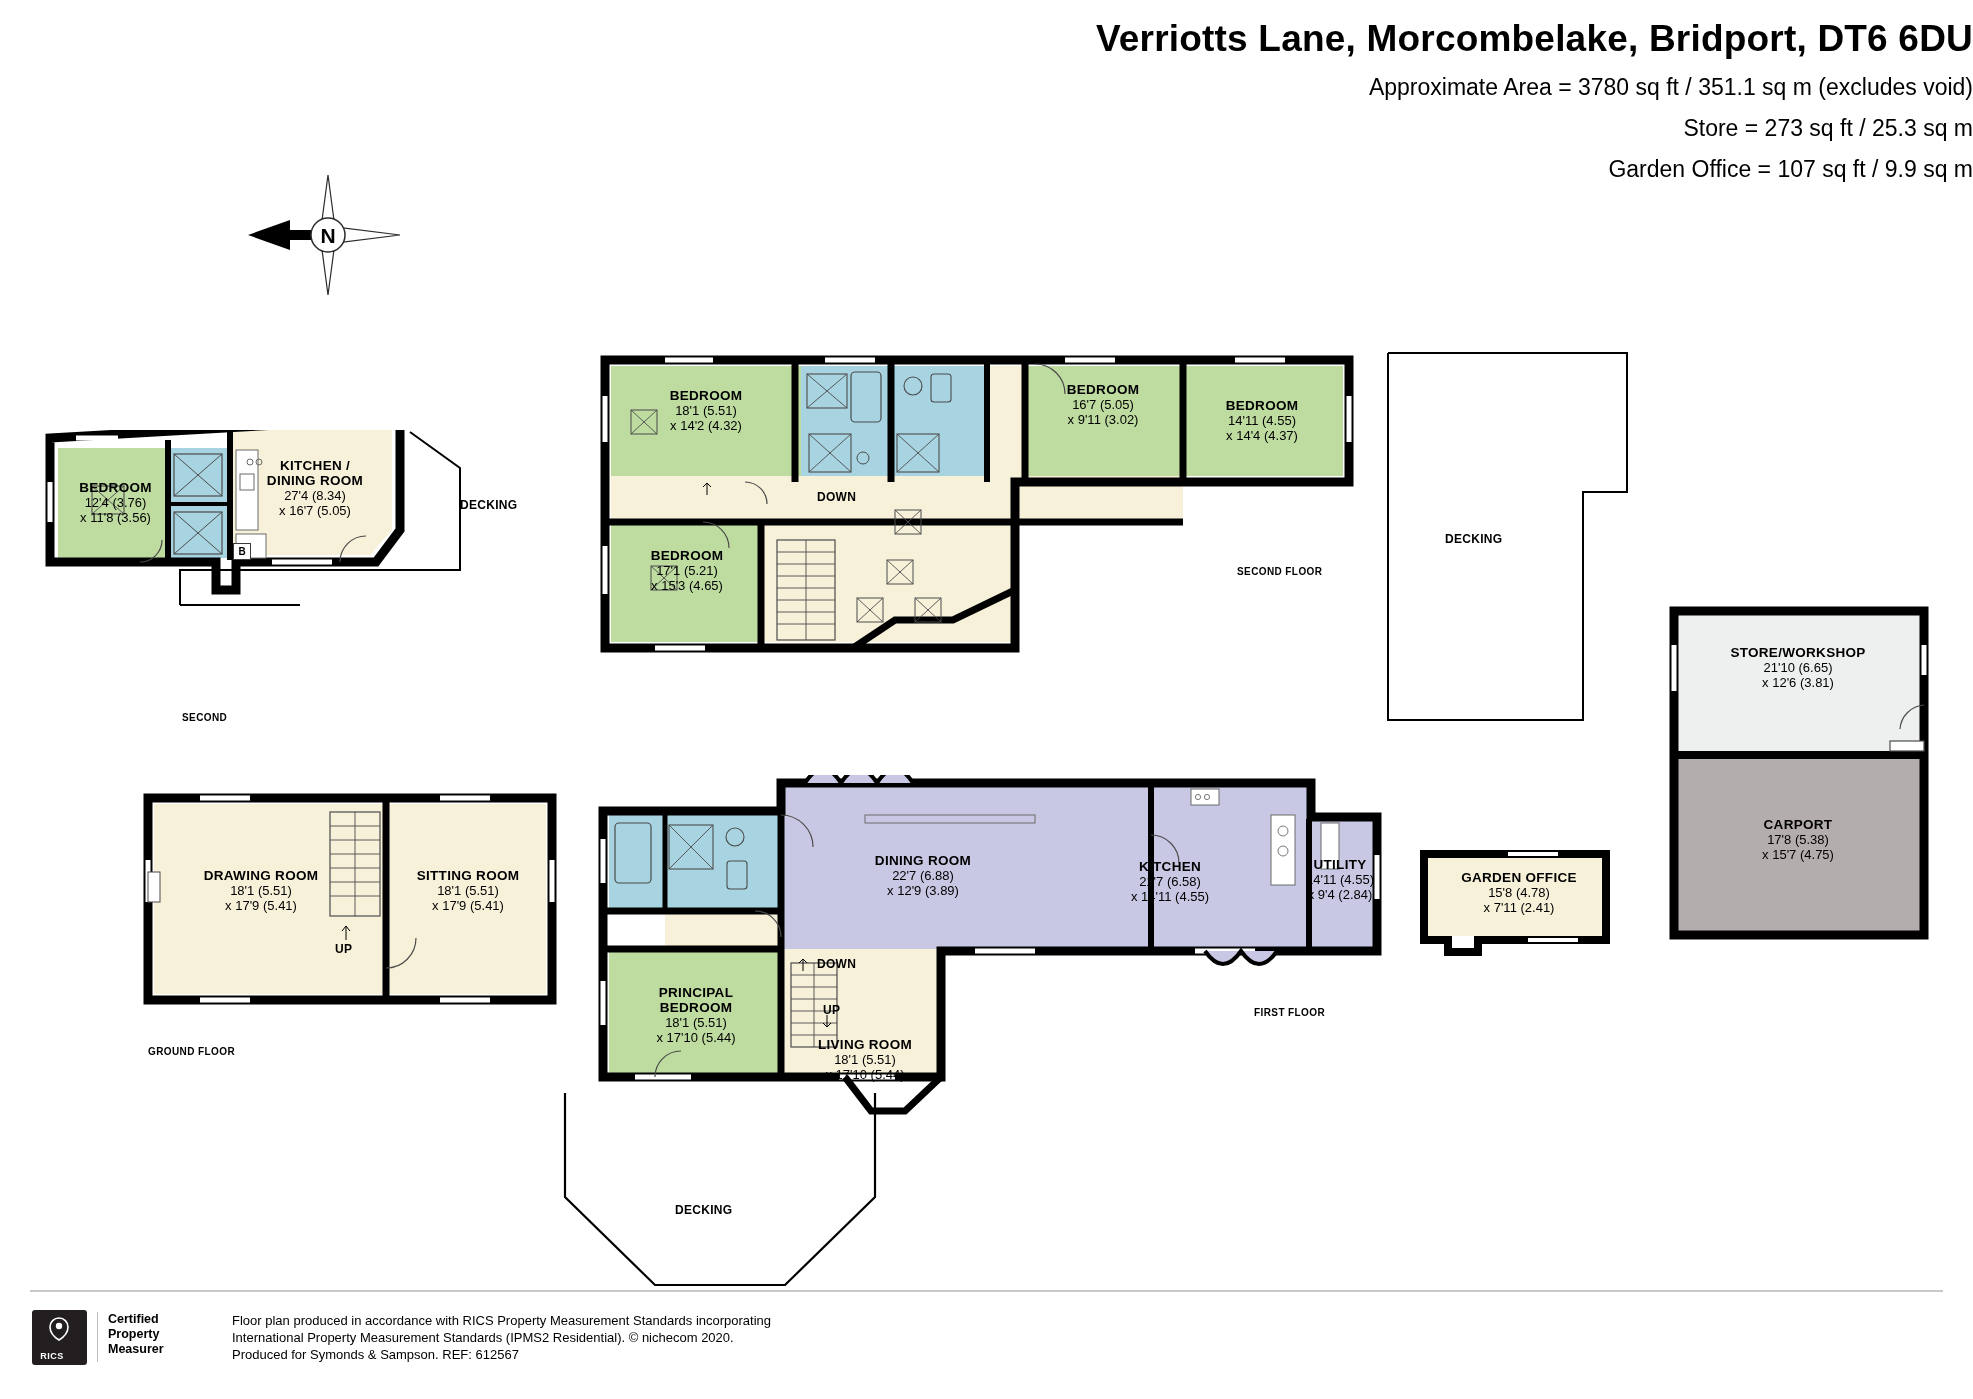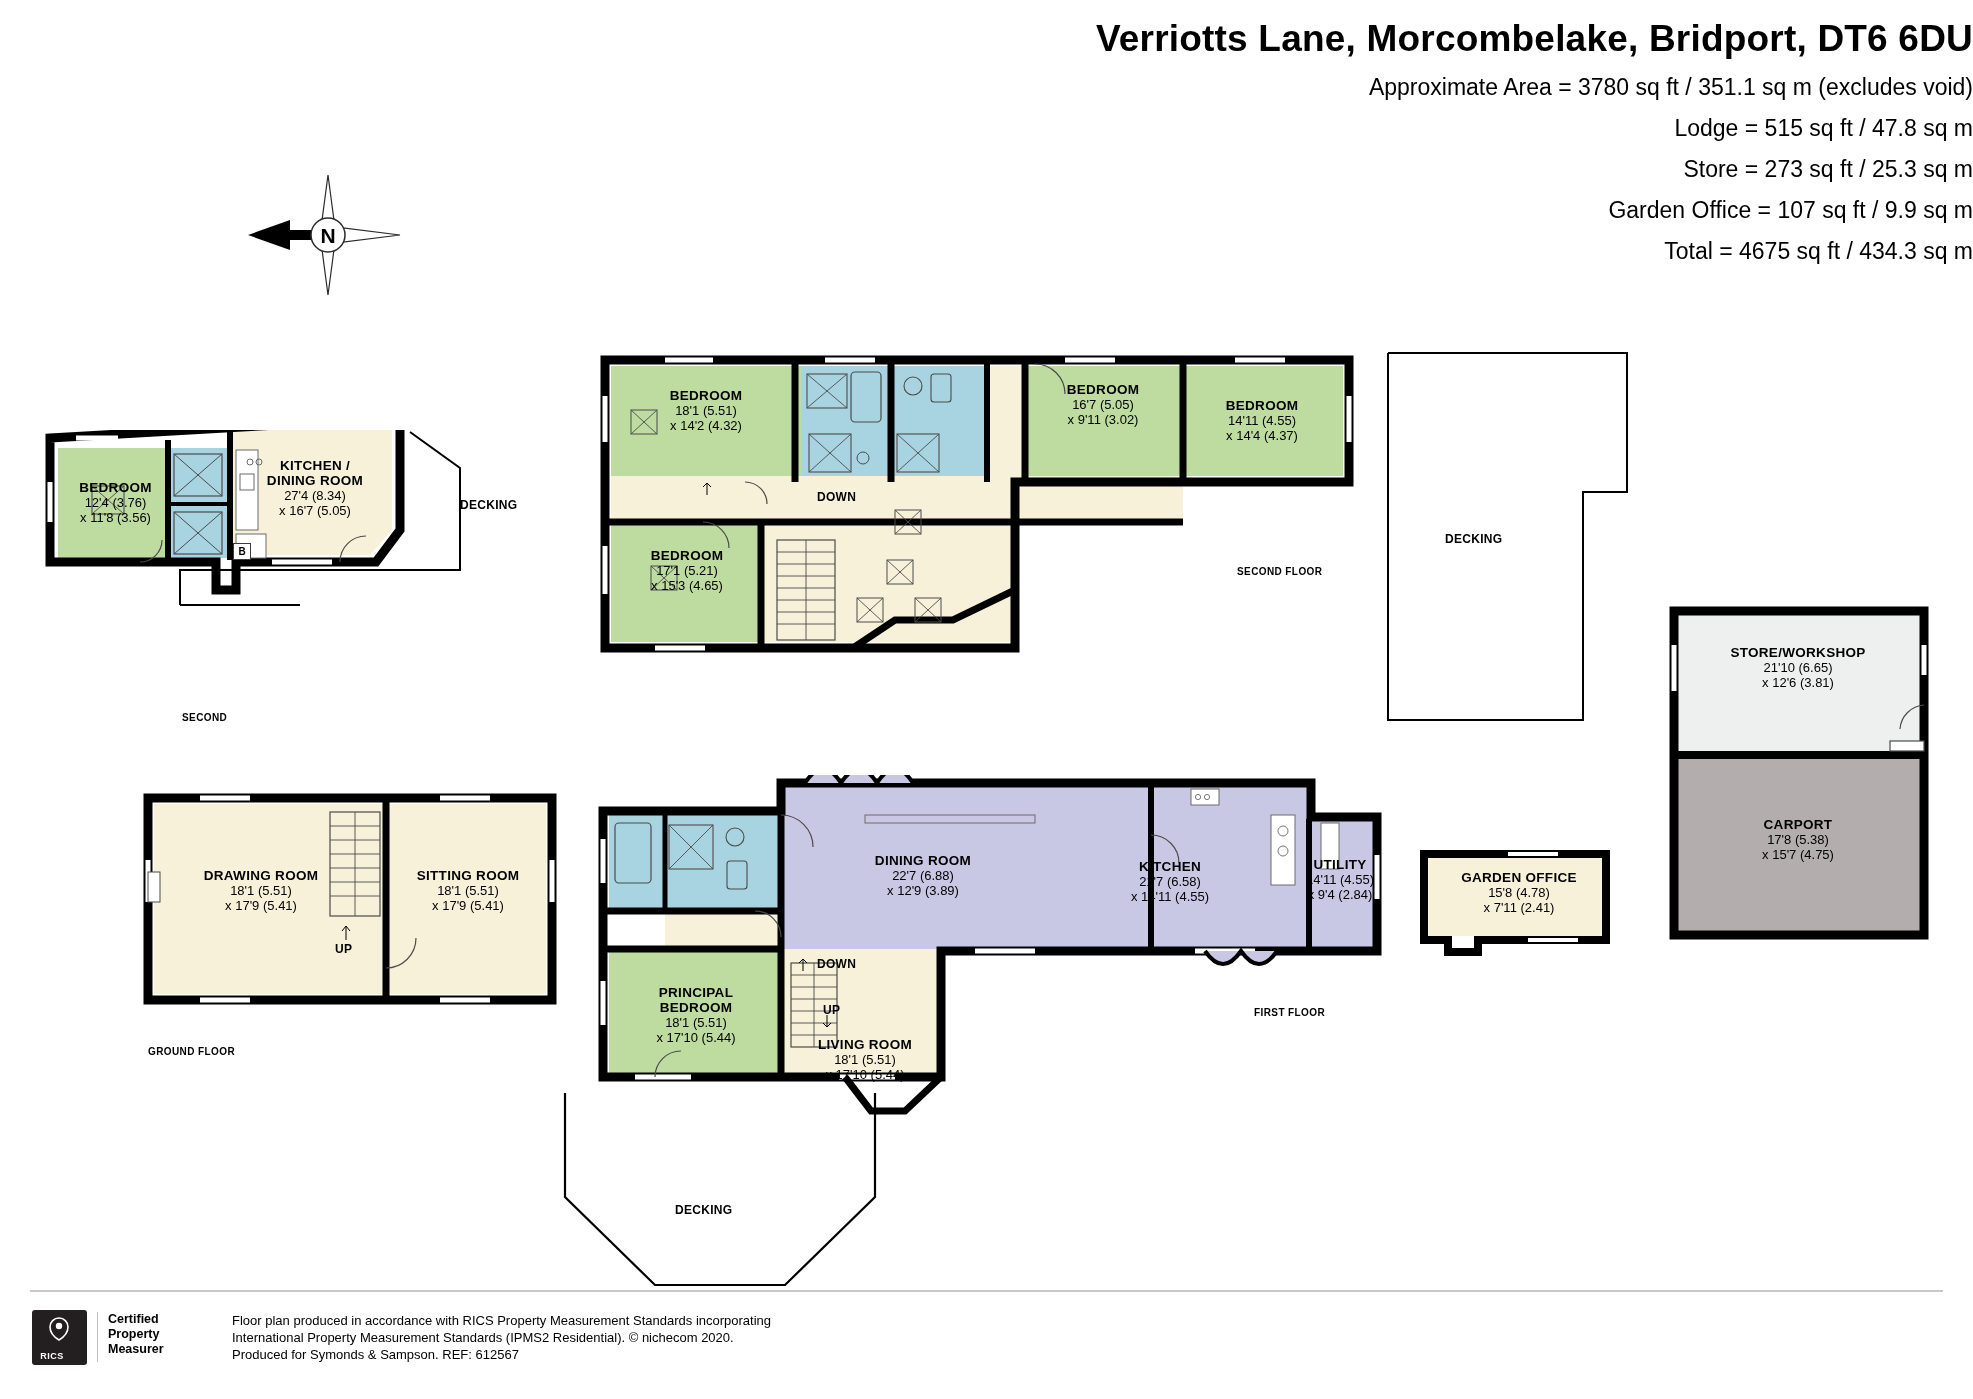--- a/index.html
+++ b/index.html
@@ -135,24 +135,22 @@
     font-size: 13px;
     line-height: 17px;
   }
 </style>
 </head>
 <body>
 
 <div id="header">
   <div id="title">Verriotts Lane, Morcombelake, Bridport, DT6 6DU</div>
   <div class="subline">Approximate Area = 3780 sq ft / 351.1 sq m (excludes void)</div>
-  <div class="subline">Lodge = 515 sq ft / 47.8 sq m</div>
   <div class="subline">Store = 273 sq ft / 25.3 sq m</div>
   <div class="subline">Garden Office = 107 sq ft / 9.9 sq m</div>
-  <div class="subline">Total = 4675 sq ft / 434.3 sq m</div>
 </div>
 
 <div id="compass">
   <svg width="160" height="130" viewBox="0 0 160 130">
 
     <polygon points="80,5 87,58 80,65 73,58" fill="#ffffff" stroke="#2b2b2b" stroke-width="1.2"></polygon>
     <polygon points="80,125 87,72 80,65 73,72" fill="#ffffff" stroke="#2b2b2b" stroke-width="1.2"></polygon>
     <polygon points="152,65 95,72 88,65 95,58" fill="#ffffff" stroke="#2b2b2b" stroke-width="1.2"></polygon>
 
     <polygon points="0,65 42,50 42,60 72,60 72,70 42,70 42,80" fill="#000000"></polygon>

